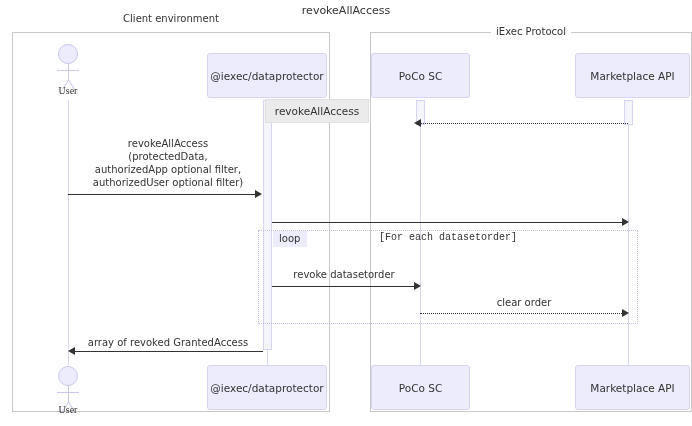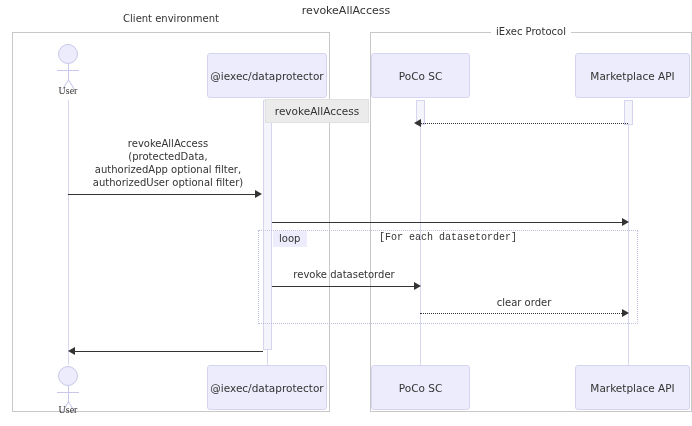--- a/index.html
+++ b/index.html
@@ -226,16 +226,17 @@
   <div class="abs loop-condition" style="left:448px; top:232px;font-family:Liberation Mono, monospace;">[For each datasetorder]</div>
 
   <div class="abs msg-label" style="left:344px; top:268px;">revoke datasetorder</div>
   <div class="abs msg-line" style="left:272px; top:286px; width:144px;"></div>
   <div class="abs arrow-head right" style="left:414px; top:282px;"></div>
 
   <div class="abs msg-label" style="left:524px; top:296px;">clear order</div>
   <div class="abs msg-line dotted" style="left:420px; top:313px; width:204px;"></div>
   <div class="abs arrow-head right" style="left:622px; top:309px;"></div>
 
+  <div class="abs msg-label" style="left:168px; top:336px;">array of revoked GrantedAccess</div>
   <div class="abs msg-line" style="left:74px; top:351px; width:189px;"></div>
   <div class="abs arrow-head left" style="left:68px; top:347px;"></div>
 
 </div>
 
 </body></html>

